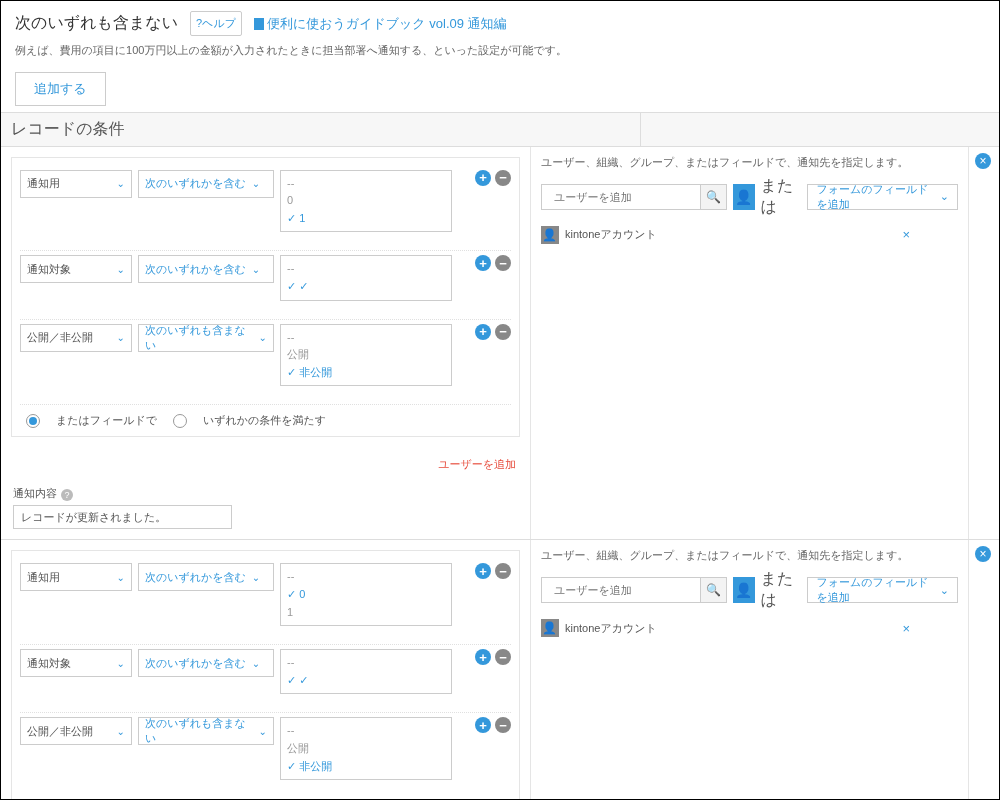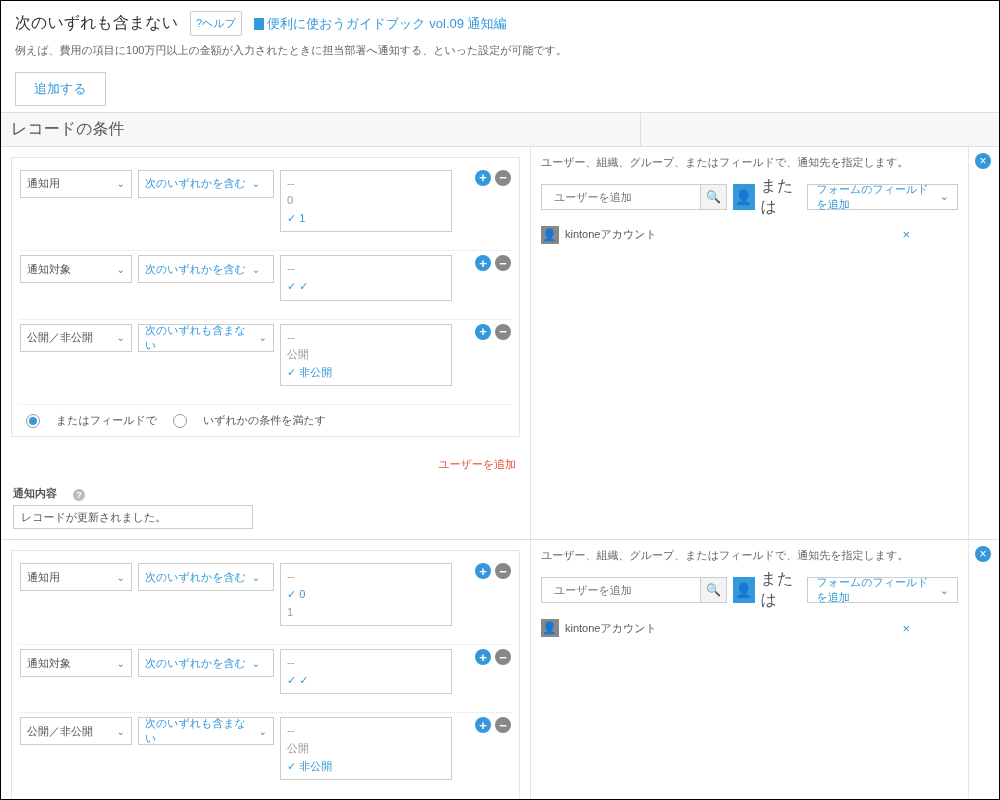--- a/index.html
+++ b/index.html
@@ -35,23 +35,23 @@
   .valbox .checked::before { content: "✓ "; }
   .row-actions { margin-left: auto; display: flex; gap: 4px; align-items: flex-start; }
   .circ { width: 16px; height: 16px; border-radius: 50%; display: inline-flex; align-items: center; justify-content: center; color: #fff; font-size: 13px; font-weight: bold; line-height: 1; cursor: pointer; }
   .circ.add { background: #3498db; }
   .circ.del { background: #888; }
   .radio-row { display: flex; align-items: center; gap: 16px; padding: 8px 0 4px 6px; font-size: 11px; color: #555; }
   .radio { width: 14px; height: 14px; border: 1px solid #999; border-radius: 50%; display: inline-flex; align-items: center; justify-content: center; }
   .radio.on::after { content: ""; width: 8px; height: 8px; border-radius: 50%; background: #3498db; }
   .clear-row { text-align: right; padding: 10px 14px 6px 0; }
   .clear-link { color: #e74c3c; font-size: 11px; cursor: pointer; }
-  .notify-label { padding: 8px 12px 4px 12px; font-size: 11px; color: #555; display: flex; align-items: flex-end; gap: 16px; font-weight: bold; }
+  .notify-label { padding: 8px 12px 4px 12px; font-size: 11px; color: #555; display: flex; align-items: flex-end; gap: 4px; }
   .qmark { width: 12px; height: 12px; border-radius: 50%; background: #bbb; color: #fff; font-size: 9px; display: inline-flex; align-items: center; justify-content: center; }
-  .notify-input { margin: 0 12px 10px 12px; width: 240px; border: 1px solid #ccc; padding: 5px 7px; font-size: 11px; color: #555; background: #fff; }
+  .notify-input { margin: 0 12px 10px 12px; width: 219px; border: 1px solid #ccc; padding: 5px 7px; font-size: 11px; color: #555; background: #fff; }
   .rec-desc { font-size: 11px; color: #666; padding: 8px 10px 6px 10px; }
   .rec-controls { display: flex; align-items: center; gap: 6px; padding: 0 10px; }
   .user-search { display: flex; }
   .user-input { border: 1px solid #ccc; height: 26px; padding: 0 12px; font-size: 11px; width: 160px; color: #999; background: #fff; }
   .search-btn { width: 26px; height: 26px; border: 1px solid #ccc; border-left: none; background: #f3f3f3; display: inline-flex; align-items: center; justify-content: center; cursor: pointer; color: #555; }
   .user-icon-btn { width: 26px; height: 26px; background: #3498db; color: #fff; display: inline-flex; align-items: center; justify-content: center; cursor: pointer; font-size: 14px; }
   .or-label { font-size: 16px; color: #555; }
   .field-add-btn { border: 1px solid #ccc; background: #fff; color: #3498db; height: 26px; padding: 0 8px; font-size: 11px; display: inline-flex; align-items: center; gap: 5px; cursor: pointer; }
   .user-row { display: flex; align-items: center; gap: 6px; padding: 8px 10px; font-size: 11px; color: #555; }
   .avatar { width: 18px; height: 18px; background: #888; display: inline-flex; align-items: center; justify-content: center; color: #fff; font-size: 12px; }

